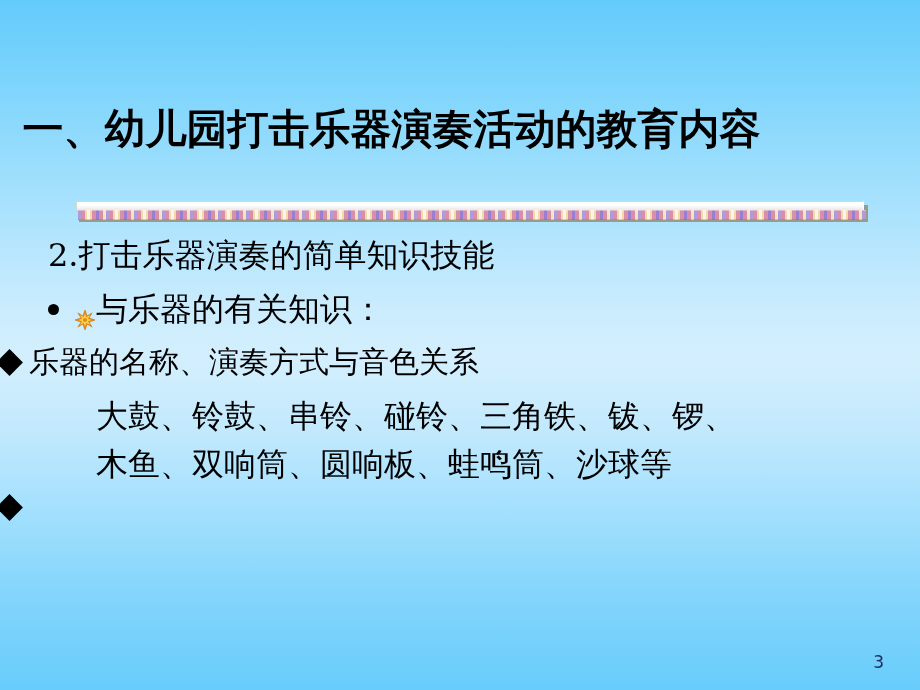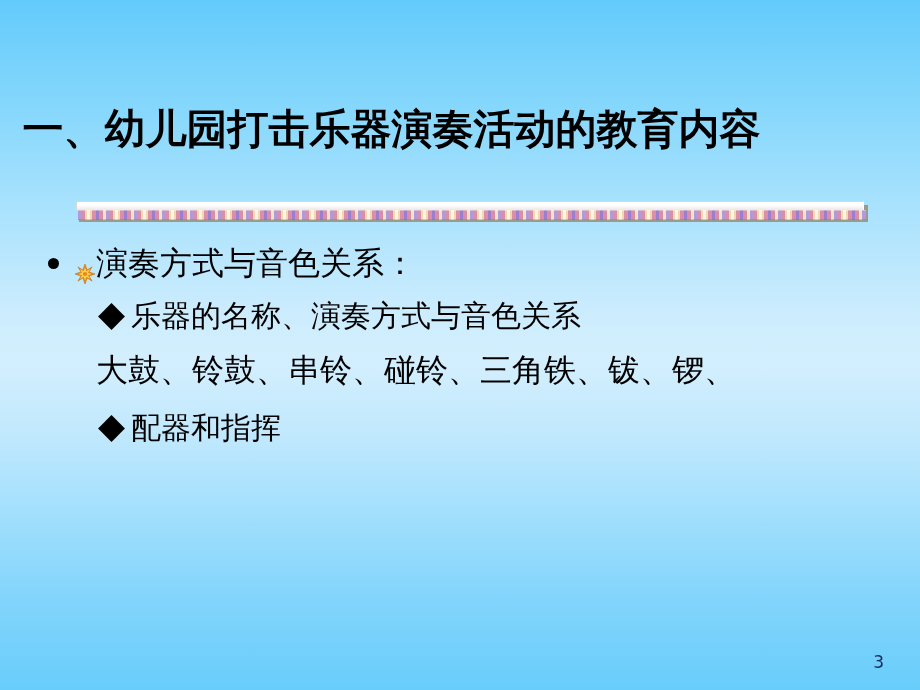--- a/index.html
+++ b/index.html
@@ -138,21 +138,20 @@
     height: 20px;
     flex: none;
     margin-right: 1px;
     position: relative;
     top: -5px;
   }
 
   .l-diamond {
     font-size: 30px;
     line-height: 48px;
-    padding-left: 102px;
     display: flex;
     align-items: center;
   }
   .diamond {
     display: inline-block;
     width: 19px;
     height: 19px;
     background: #000000;
     transform: rotate(45deg);
     margin-right: 10px;
@@ -191,51 +190,52 @@
     <div class="divider-shadow"></div>
     <div class="divider-top"></div>
     <div class="divider-pattern"></div>
   </div>
 
   <div class="body-block">
 
 
     <div class="sp-1"></div>
 
+    <div class="line l-num">2.打击乐器演奏的简单知识技能</div>
 
     <div class="sp-2"></div>
 
     <div class="line l-bullet">
       <span class="dot"></span>
       <span class="starburst">
         <svg width="20" height="20" viewBox="0 0 20 20" aria-hidden="true">
           <polygon points="10,0 12.1,6.0 17.1,2.9 14.0,7.9 20,10 14.0,12.1 17.1,17.1 12.1,14.0 10,20 7.9,14.0 2.9,17.1 6.0,12.1 0,10 6.0,7.9 2.9,2.9 7.9,6.0" fill="#e8891a" stroke="#c96f0c" stroke-width="0.6"></polygon>
           <polygon points="10,3.4 11.4,7.2 15.1,5.0 12.9,8.7 16.6,10 12.9,11.3 15.1,15.0 11.4,12.8 10,16.6 8.6,12.8 4.9,15.0 7.1,11.3 3.4,10 7.1,8.7 4.9,5.0 8.6,7.2" fill="#fbd24a"></polygon>
           <circle cx="10" cy="10" r="2.1" fill="#e8891a"></circle>
         </svg>
       </span>
-      <span>演奏方式与音色关系：</span>
+      <span>与乐器的有关知识：</span>
     </div>
 
     <div class="sp-1"></div>
 
     <div class="line l-diamond">
       <span class="diamond"></span>
       <span>乐器的名称、演奏方式与音色关系</span>
     </div>
 
     <div class="sp-2"></div>
 
     <div class="line l-list">大鼓、铃鼓、串铃、碰铃、三角铁、钹、锣、</div>
 
+    <div class="line l-list">木鱼、双响筒、圆响板、蛙鸣筒、沙球等</div>
 
     <div class="sp-3"></div>
 
     <div class="line l-diamond">
       <span class="diamond"></span>
-      <span>配器和指挥</span>
     </div>
 
   </div>
 
   <div class="page-number">3</div>
 
 </div>
 
 </body></html>

